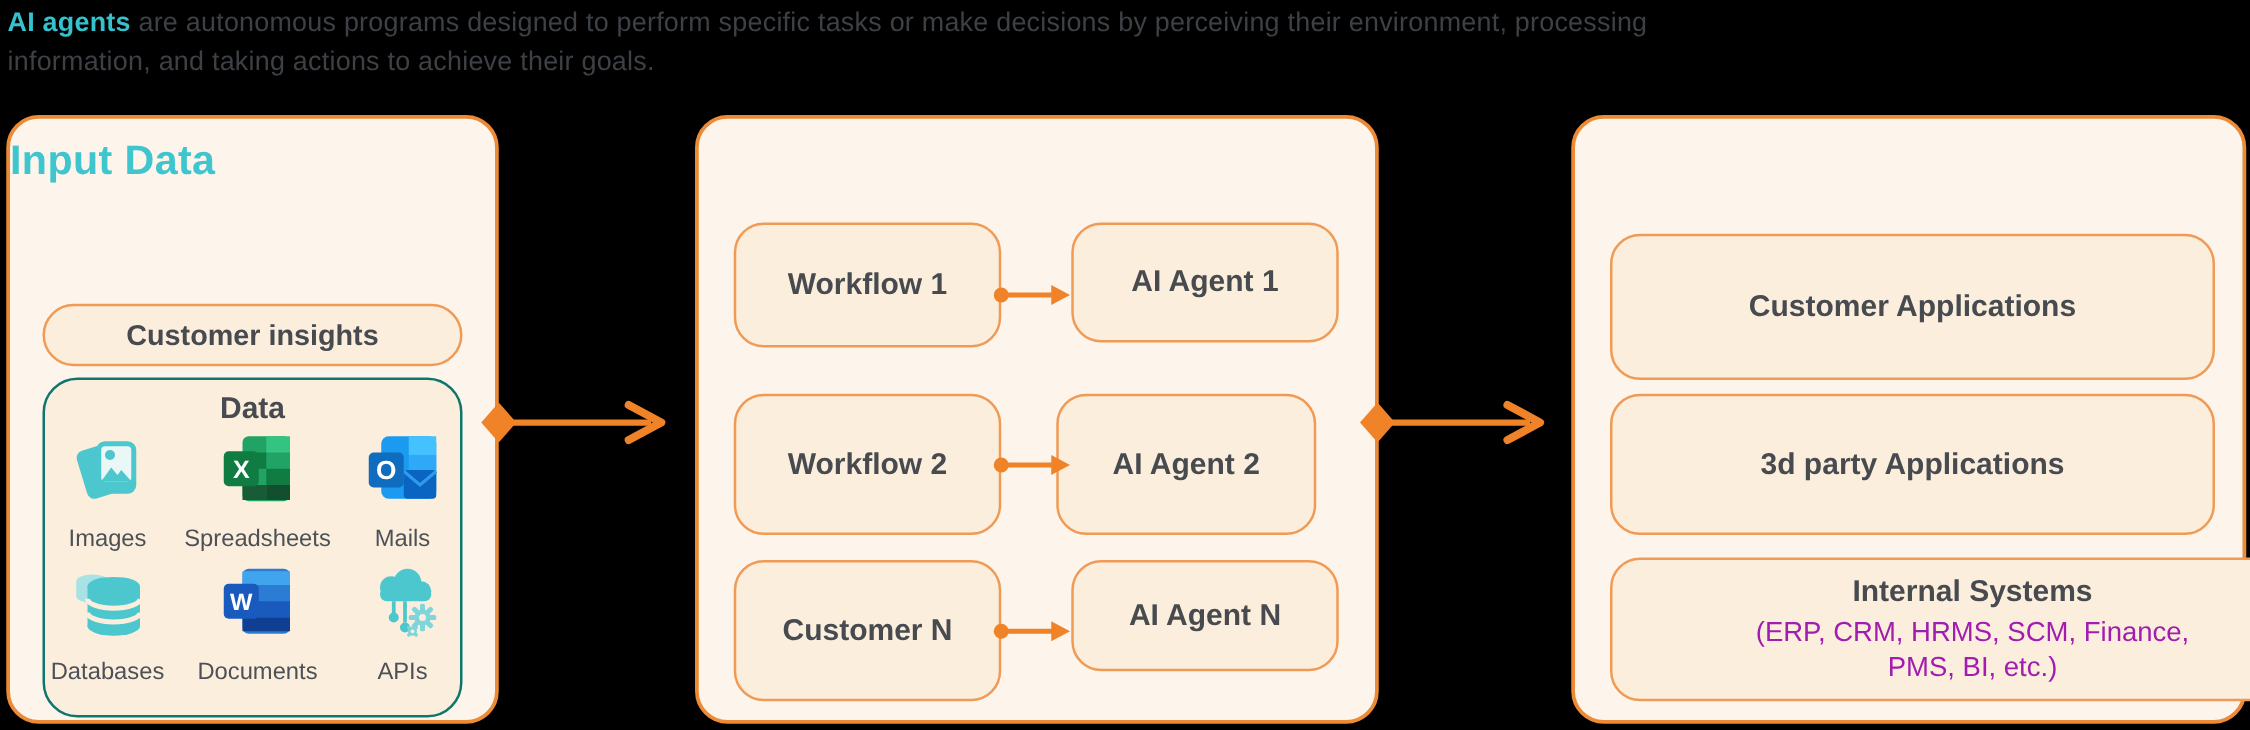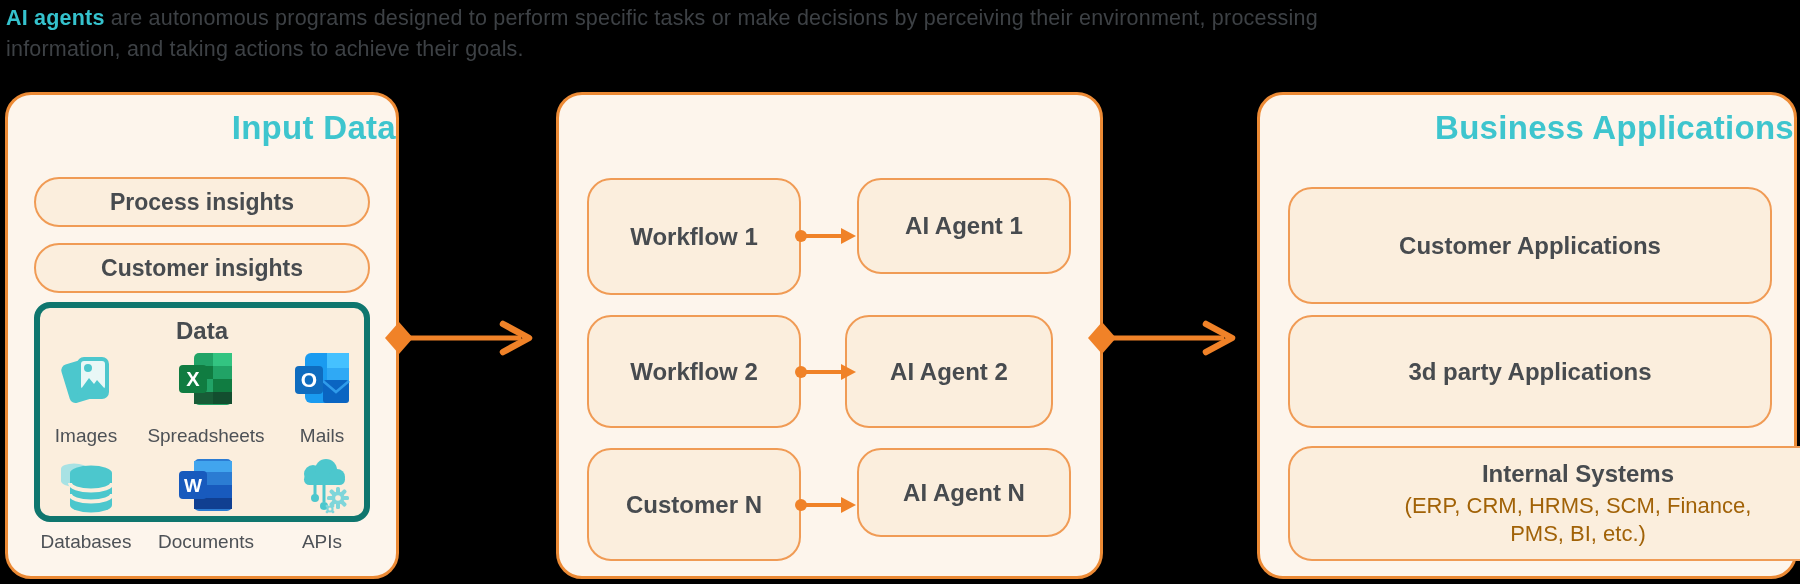--- a/index.html
+++ b/index.html
@@ -16,65 +16,64 @@
   .intro .hl{color:#35c2cd;font-weight:800}
   
   .panel{
     position:absolute;top:92px;height:487px;background:#fdf5ec;
     border:3px solid #ec8a35;border-radius:26px;box-sizing:border-box;
   }
   #panel-input{left:5px;width:394px}
   #panel-engine{left:556px;width:547px}
   #panel-business{left:1257px;width:540px}
   .panel-title{
-    position:absolute;left:0;right:0;top:14px;margin:0;text-align:right;
+    position:absolute;left:0;right:0;top:14px;margin:0;text-align:left;
     font-size:33px;font-weight:800;color:#3ec5ce;letter-spacing:.3px;
   }
   
   .pill{
     position:absolute;left:26px;width:336px;height:50px;
     background:#fbeedd;border:2px solid #f09b55;border-radius:27px;
     display:flex;align-items:center;justify-content:center;
     font-size:23px;font-weight:600;color:#474b4f;box-sizing:border-box;
   }
   .data-box{
-    position:absolute;left:26px;top:207px;width:336px;height:220px;
-    background:#fbeedd;border:6px solid #0f766e;border-radius:16px;
+    position:absolute;left:26px;top:207px;width:336px;height:272px;
+    background:#fbeedd;border:2px solid #0f766e;border-radius:28px;
     box-sizing:border-box;
   }
   .data-title{text-align:center;margin-top:9px;font-size:24px;font-weight:600;color:#474b4f}
   .icon-grid{
     display:grid;grid-template-columns:100px 140px 92px;justify-content:center;
     margin-top:6px;row-gap:10px;
   }
   .icon-cell{display:flex;flex-direction:column;align-items:center}
   .icon-cell svg{display:block}
   .icon-label{margin-top:16px;font-size:19px;color:#4d5156;white-space:nowrap}
   
   .ebox{
     position:absolute;background:#fbeedd;border:2px solid #f09b55;border-radius:24px;
     display:flex;flex-direction:column;align-items:center;justify-content:center;
     box-sizing:border-box;font-weight:700;color:#474b4f;font-size:24px;text-align:center;
   }
-  .ebox .sub{font-weight:400;font-size:22px;line-height:28px;color:#a16207;margin-top:4px}
+  .ebox .sub{font-weight:400;font-size:22px;line-height:28px;color:#a21caf;margin-top:4px}
   
   .flow-arrow,.mini-arrow{position:absolute}
 </style>
 </head>
 <body>
 
 <div class="intro">
   <div><span class="hl">AI agents</span> <span>are autonomous programs designed to perform specific tasks or make decisions by perceiving their environment, processing</span></div>
   <div>information, and taking actions to achieve their goals.</div>
 </div>
 
 <section class="panel" id="panel-input">
   <h2 class="panel-title">Input Data</h2>
 
-  <div class="pill" style="top:82px">Process insights</div>
   <div class="pill" style="top:148px">Customer insights</div>
 
   <div class="data-box">
     <div class="data-title">Data</div>
     <div class="icon-grid">
 
       <div class="icon-cell">
         <svg width="58" height="58" viewBox="0 0 58 58">
           <rect x="8" y="10" width="30" height="40" rx="6" fill="#4cc7cd" transform="rotate(-17 23 30)"></rect>
           <rect x="20" y="6" width="32" height="42" rx="7" fill="#4cc7cd"></rect>
@@ -169,21 +168,21 @@
         </svg>
         <div class="icon-label">APIs</div>
       </div>
 
     </div>
   </div>
 </section>
 
 <section class="panel" id="panel-engine">
 
-  <div class="ebox" style="left:28px;top:83px;width:214px;height:117px">Workflow 1</div>
+  <div class="ebox" style="left:28px;top:83px;width:214px;height:100px">Workflow 1</div>
   <div class="ebox" style="left:298px;top:83px;width:214px;height:96px">AI Agent 1</div>
   <svg class="mini-arrow" style="left:235px;top:128px" width="64" height="26" viewBox="0 0 64 26">
     <circle cx="7" cy="13" r="6" fill="#f08228"></circle>
     <line x1="7" y1="13" x2="48" y2="13" stroke="#f08228" stroke-width="4"></line>
     <polygon points="47,5 62,13 47,21" fill="#f08228"></polygon>
   </svg>
 
   <div class="ebox" style="left:28px;top:220px;width:214px;height:113px">Workflow 2</div>
   <div class="ebox" style="left:286px;top:220px;width:208px;height:113px">AI Agent 2</div>
   <svg class="mini-arrow" style="left:235px;top:264px" width="64" height="26" viewBox="0 0 64 26">
@@ -195,21 +194,20 @@
   <div class="ebox" style="left:28px;top:353px;width:214px;height:113px">Customer N</div>
   <div class="ebox" style="left:298px;top:353px;width:214px;height:89px">AI Agent N</div>
   <svg class="mini-arrow" style="left:235px;top:397px" width="64" height="26" viewBox="0 0 64 26">
     <circle cx="7" cy="13" r="6" fill="#f08228"></circle>
     <line x1="7" y1="13" x2="48" y2="13" stroke="#f08228" stroke-width="4"></line>
     <polygon points="47,5 62,13 47,21" fill="#f08228"></polygon>
   </svg>
 </section>
 
 <section class="panel" id="panel-business">
-  <h2 class="panel-title">Business Applications</h2>
 
   <div class="ebox" style="left:28px;top:92px;width:484px;height:117px">Customer Applications</div>
 
   <div class="ebox" style="left:28px;top:220px;width:484px;height:113px">3d party Applications</div>
 
   <div class="ebox" style="left:28px;top:351px;width:580px;height:115px">
     <div>Internal Systems</div>
     <div class="sub">
       <div>(ERP, CRM, HRMS, SCM, Finance,</div>
       <div>PMS, BI, etc.)</div>

